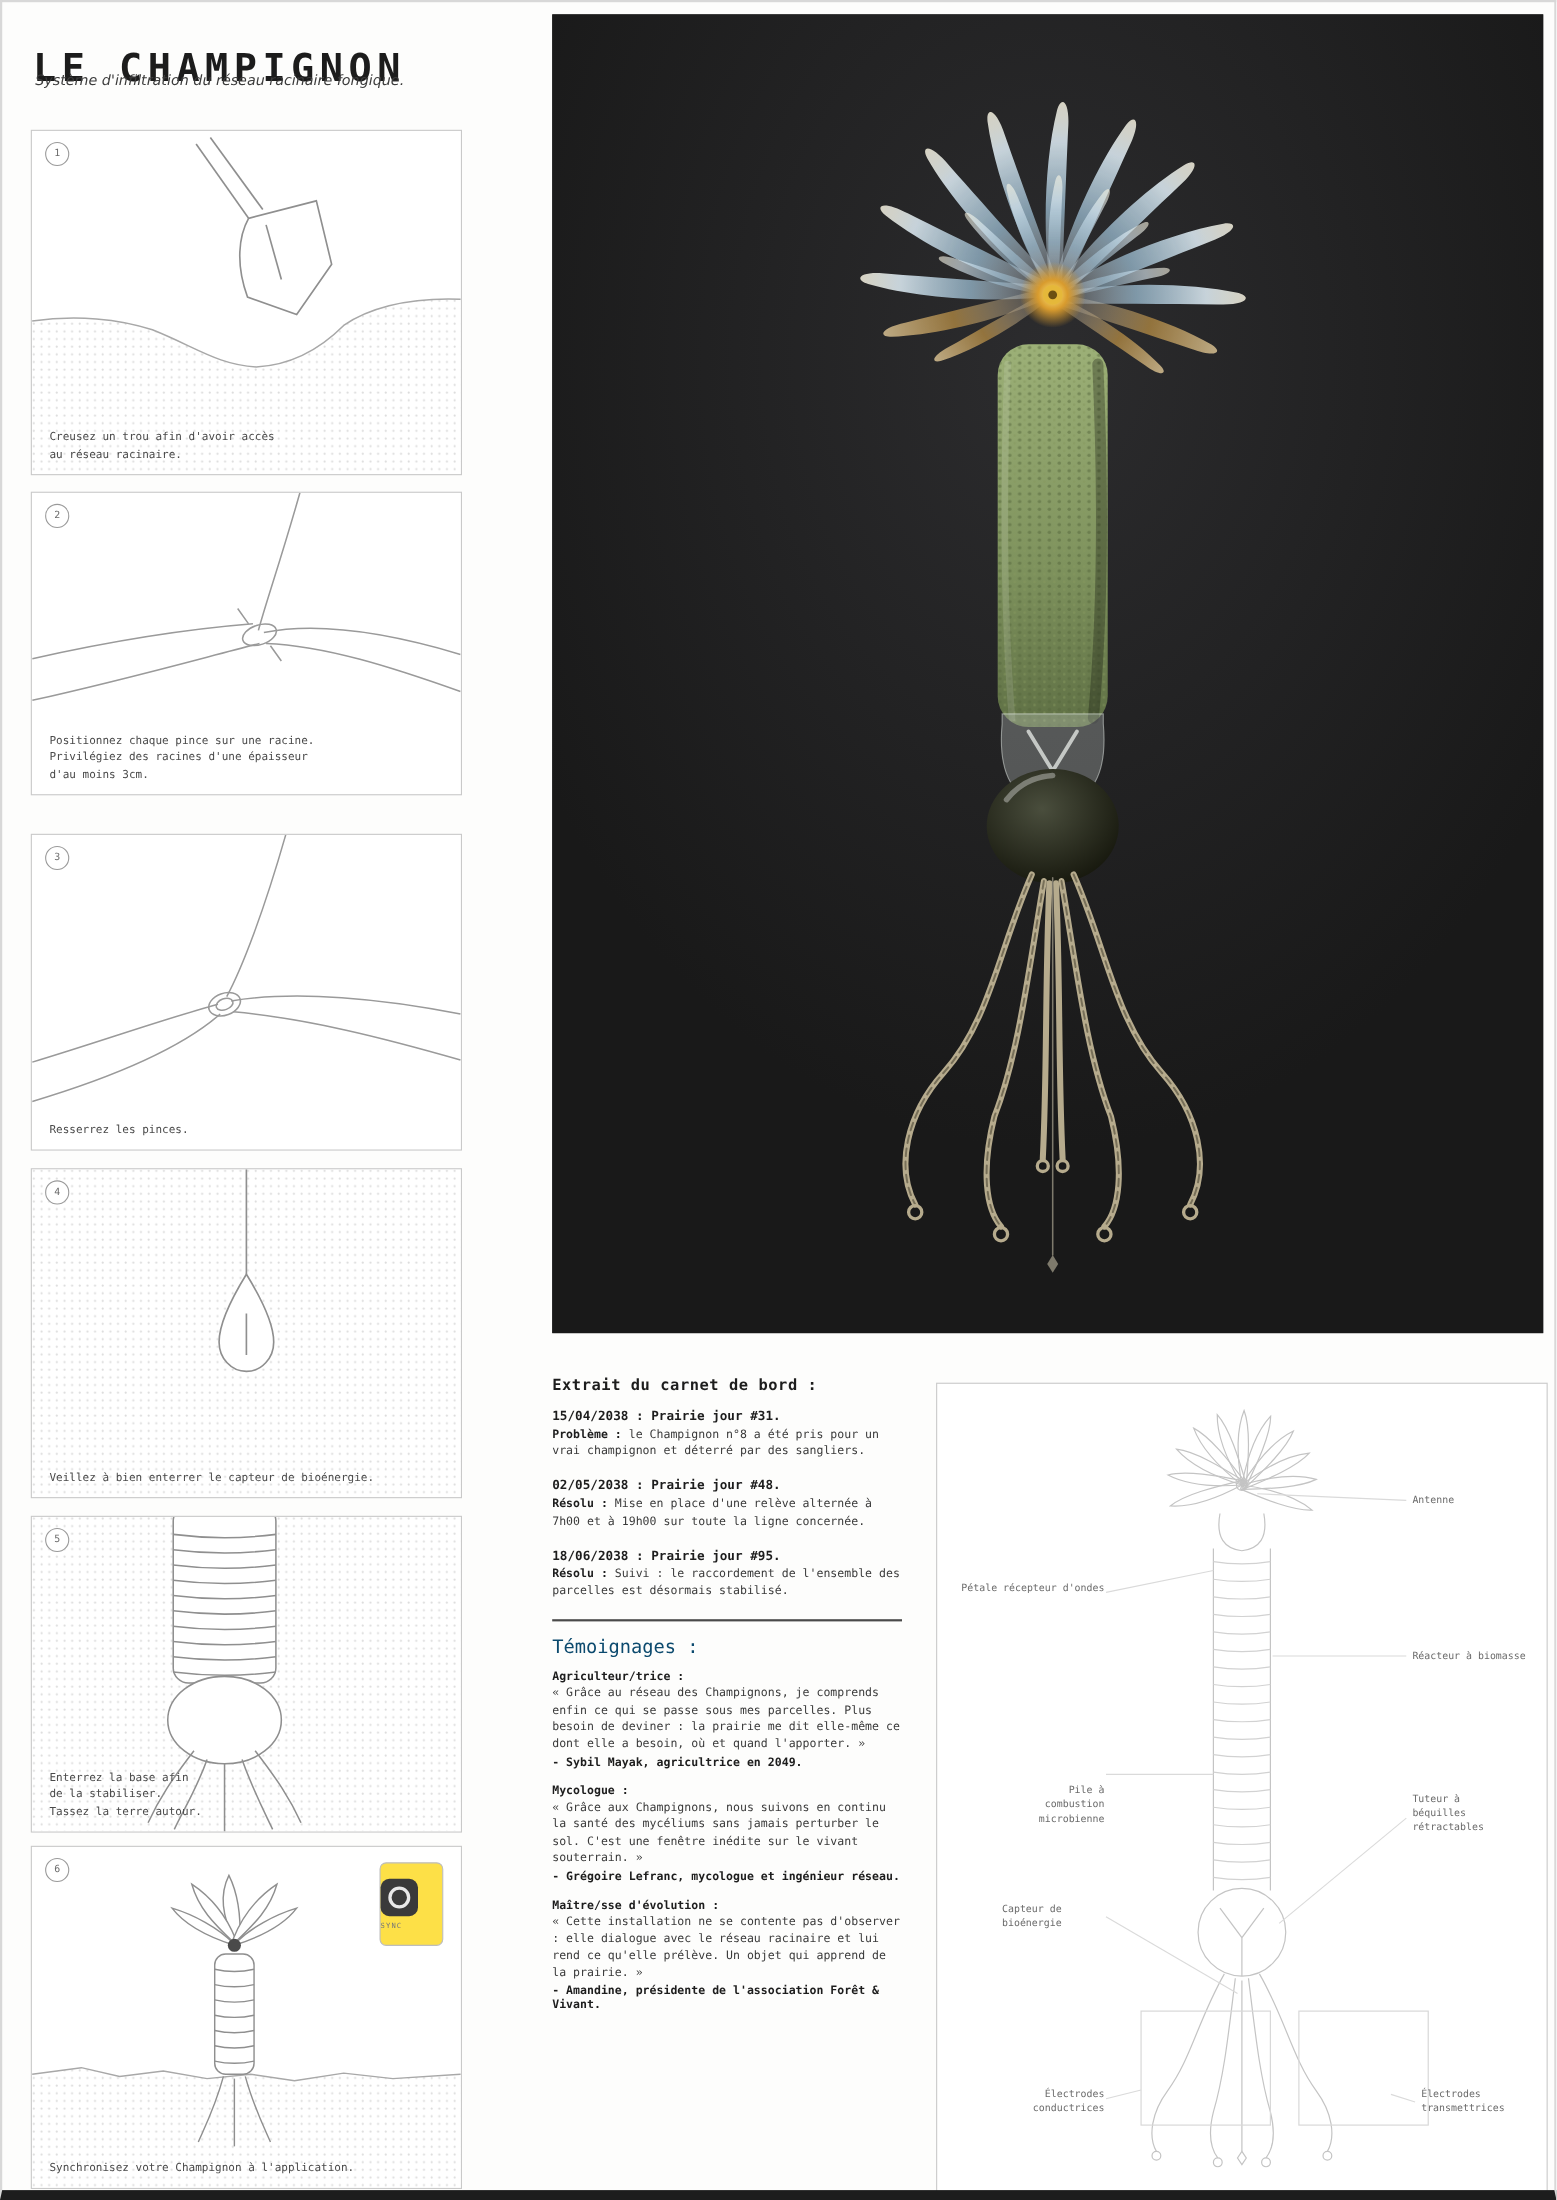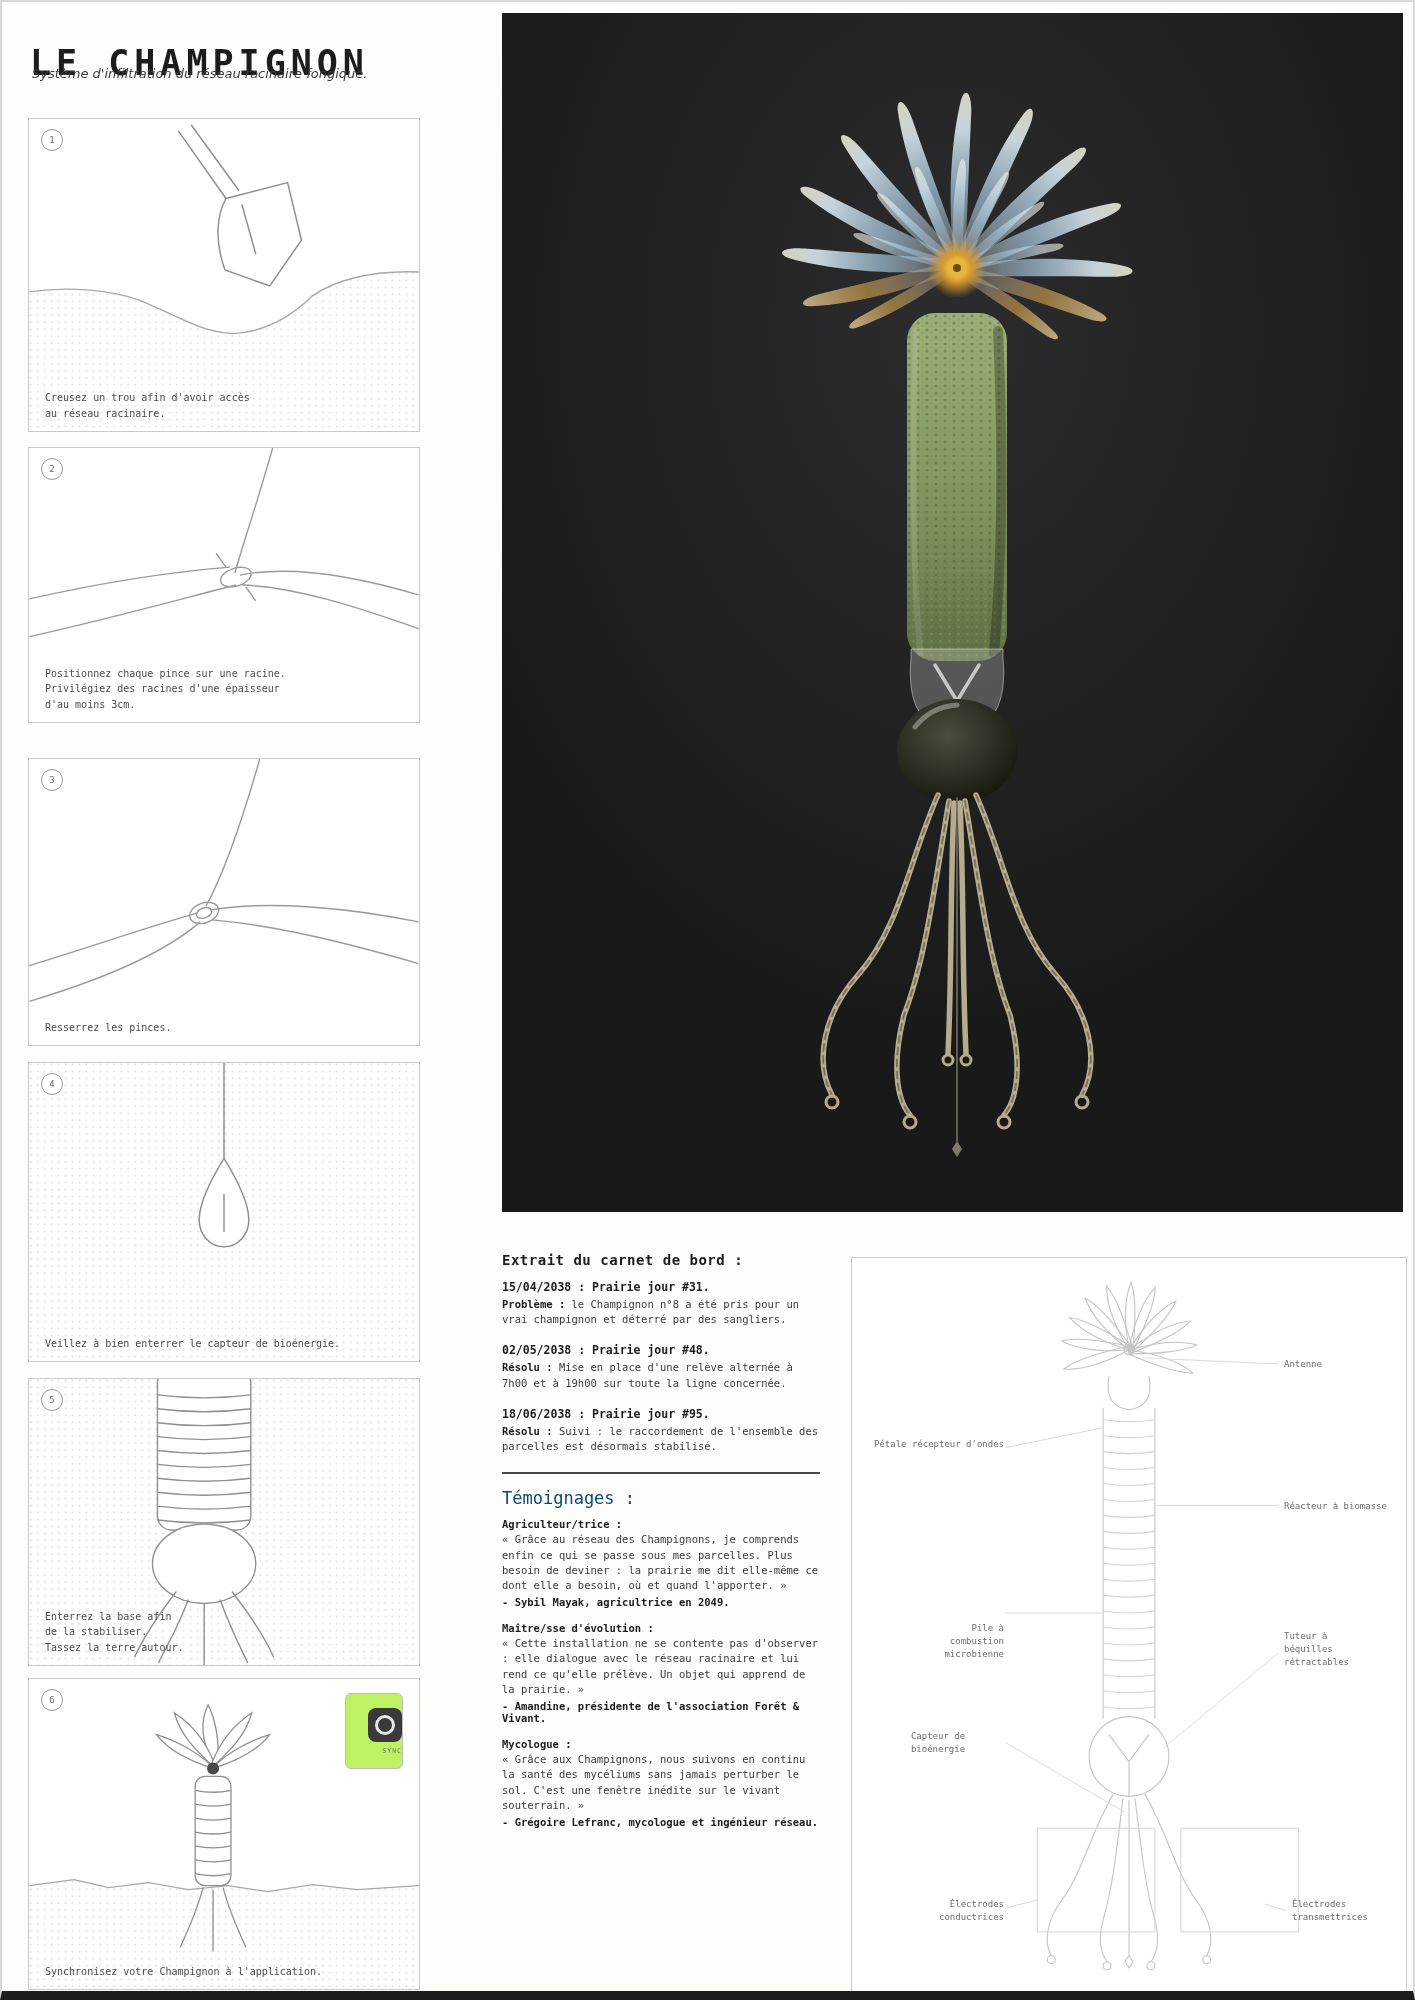--- a/index.html
+++ b/index.html
@@ -18,21 +18,21 @@
   #p2{top:447px;height:276px;}
   #p3{top:758px;height:288px;}
   #p4{top:1062px;height:300px;}
   #p5{top:1378px;height:288px;}
   #p6{top:1678px;height:312px;}
   .step-panel svg{position:absolute;inset:0;width:100%;height:100%;}
   .step-badge{position:absolute;top:10px;left:12px;width:20px;height:20px;border:1.5px solid #9a9a9a;border-radius:50%;
     display:flex;align-items:center;justify-content:center;font-size:9px;color:#6a6a6a;background:#fff;z-index:3;}
   .caption{position:absolute;left:16px;bottom:10px;font-size:10px;color:#4a4a4a;line-height:1.55;white-space:pre-line;z-index:3;}
   .app-badge{position:absolute;top:14px;right:16px;width:56px;height:74px;border:1.5px solid #bdbdbd;border-radius:6px;
-    background:#bef264;z-index:3;display:flex;flex-direction:column;align-items:flex-end;justify-content:center;gap:5px;}
+    background:#fde047;z-index:3;display:flex;flex-direction:column;align-items:flex-start;justify-content:center;gap:5px;}
   .app-badge .app-icon{width:34px;height:34px;border-radius:8px;background:#3a3a3a;display:flex;align-items:center;justify-content:center;}
   .app-badge .app-icon span{width:14px;height:14px;border:3px solid #e8e8e8;border-radius:50%;display:block;}
   .app-badge .app-label{font-size:6.5px;color:#777;letter-spacing:1px;}
 
   
   .hero-panel{position:absolute;left:502px;top:13px;width:901px;height:1199px;background:#191919;}
   .hero-panel svg{position:absolute;inset:0;width:100%;height:100%;}
 
   
   .logbook{position:absolute;left:502px;top:1252px;width:318px;}
@@ -345,28 +345,28 @@
   <hr class="divider">
 
   <h2 class="t-heading">Témoignages :</h2>
 
   <div class="t-block">
     <div class="t-role">Agriculteur/trice :</div>
     <div class="t-quote">« Grâce au réseau des Champignons, je comprends enfin ce qui se passe sous mes parcelles. Plus besoin de deviner : la prairie me dit elle-même ce dont elle a besoin, où et quand l'apporter. »</div>
     <div class="t-author">- Sybil Mayak, agricultrice en 2049.</div>
   </div>
   <div class="t-block">
+    <div class="t-role">Mycologue :</div>
+    <div class="t-quote">« Grâce aux Champignons, nous suivons en continu la santé des mycéliums sans jamais perturber le sol. C'est une fenêtre inédite sur le vivant souterrain. »</div>
+    <div class="t-author">- Grégoire Lefranc, mycologue et ingénieur réseau.</div>
+  </div>
+  <div class="t-block">
     <div class="t-role">Maître/sse d'évolution :</div>
     <div class="t-quote">« Cette installation ne se contente pas d'observer : elle dialogue avec le réseau racinaire et lui rend ce qu'elle prélève. Un objet qui apprend de la prairie. »</div>
     <div class="t-author">- Amandine, présidente de l'association Forêt &amp; Vivant.</div>
-  </div>
-  <div class="t-block">
-    <div class="t-role">Mycologue :</div>
-    <div class="t-quote">« Grâce aux Champignons, nous suivons en continu la santé des mycéliums sans jamais perturber le sol. C'est une fenêtre inédite sur le vivant souterrain. »</div>
-    <div class="t-author">- Grégoire Lefranc, mycologue et ingénieur réseau.</div>
   </div>
 </div>
 
 <div class="diagram-panel">
   <svg viewBox="0 0 556 738">
     <g stroke="#c4c4c4" stroke-width="1.1" fill="none">
 
       <g transform="translate(278,92)">
         <path d="M0,0 C-4,-22 -6,-48 2,-68 C8,-52 6,-24 4,0 Z" transform="rotate(-84)"></path>
         <path d="M0,0 C-4,-22 -6,-48 2,-68 C8,-52 6,-24 4,0 Z" transform="rotate(-63)"></path>

